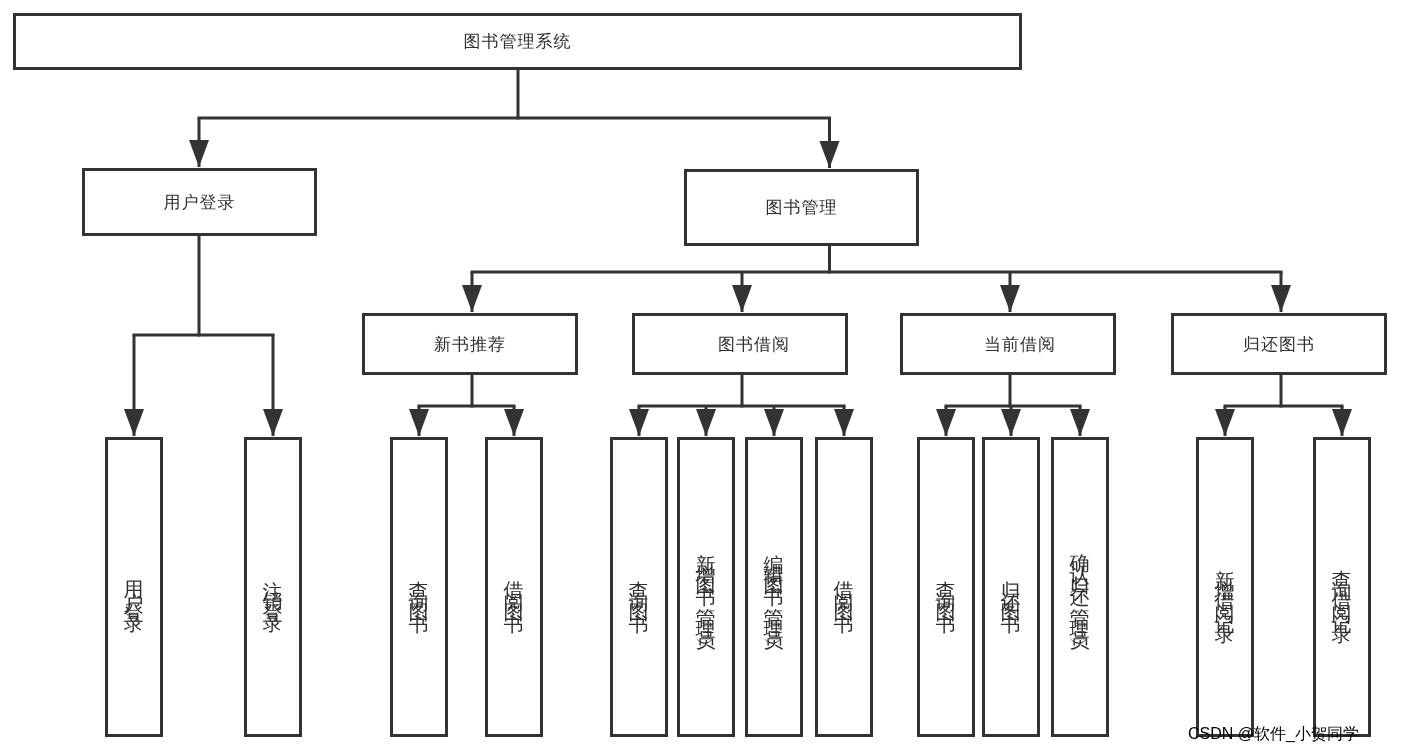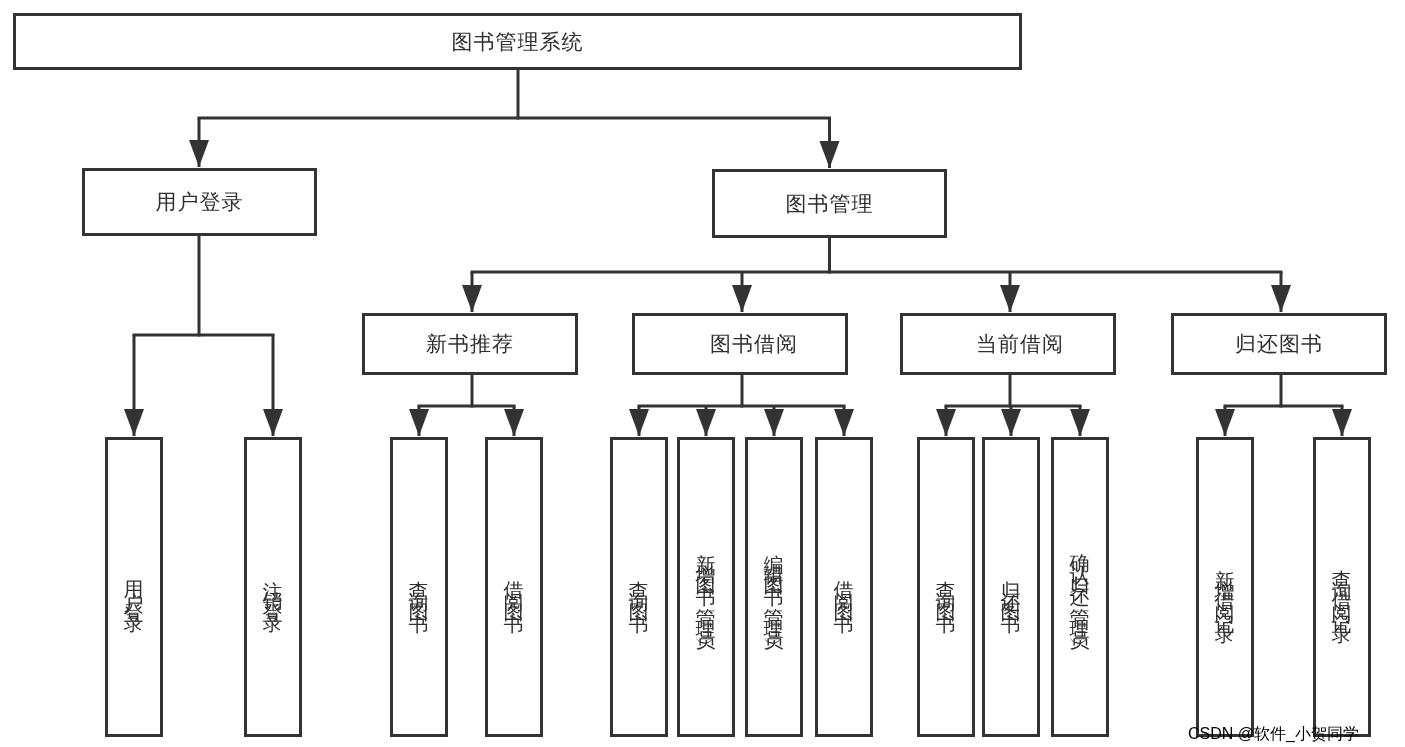--- a/index.html
+++ b/index.html
@@ -26,37 +26,37 @@
     position: absolute;
     box-sizing: border-box;
     border: 3px solid #333333;
     background: #ffffff;
     display: flex;
     align-items: center;
     justify-content: center;
     color: #2f2f2f;
   }
   .node .hlabel {
-    font-size: 21px;
+    font-size: 17px;
     letter-spacing: 1px;
     white-space: nowrap;
   }
   .vbox .vlabel {
     writing-mode: vertical-rl;
     text-orientation: mixed;
     font-size: 20px;
     letter-spacing: 11px;
     line-height: 1;
     white-space: nowrap;
   }
   
   .n-root   { left: 13px;  top: 13px;  width: 1009px; height: 57px; }
   
   .n-login  { left: 82px;  top: 168px; width: 235px; height: 68px; }
-  .n-mgmt   { left: 712px; top: 169px; width: 235px; height: 69px; }
+  .n-mgmt   { left: 684px; top: 169px; width: 235px; height: 77px; }
   
   .lvl3     { top: 313px; width: 216px; height: 62px; }
   .n-rec    { left: 362px; }
   .n-borrow { left: 632px; padding-left: 28px; }
   .n-cur    { left: 900px; padding-left: 24px; }
   .n-hist   { left: 1171px; }
   
   .vbox     { top: 437px; width: 58px; height: 300px; }
   .v-01 { left: 105px; }
   .v-02 { left: 244px; }

